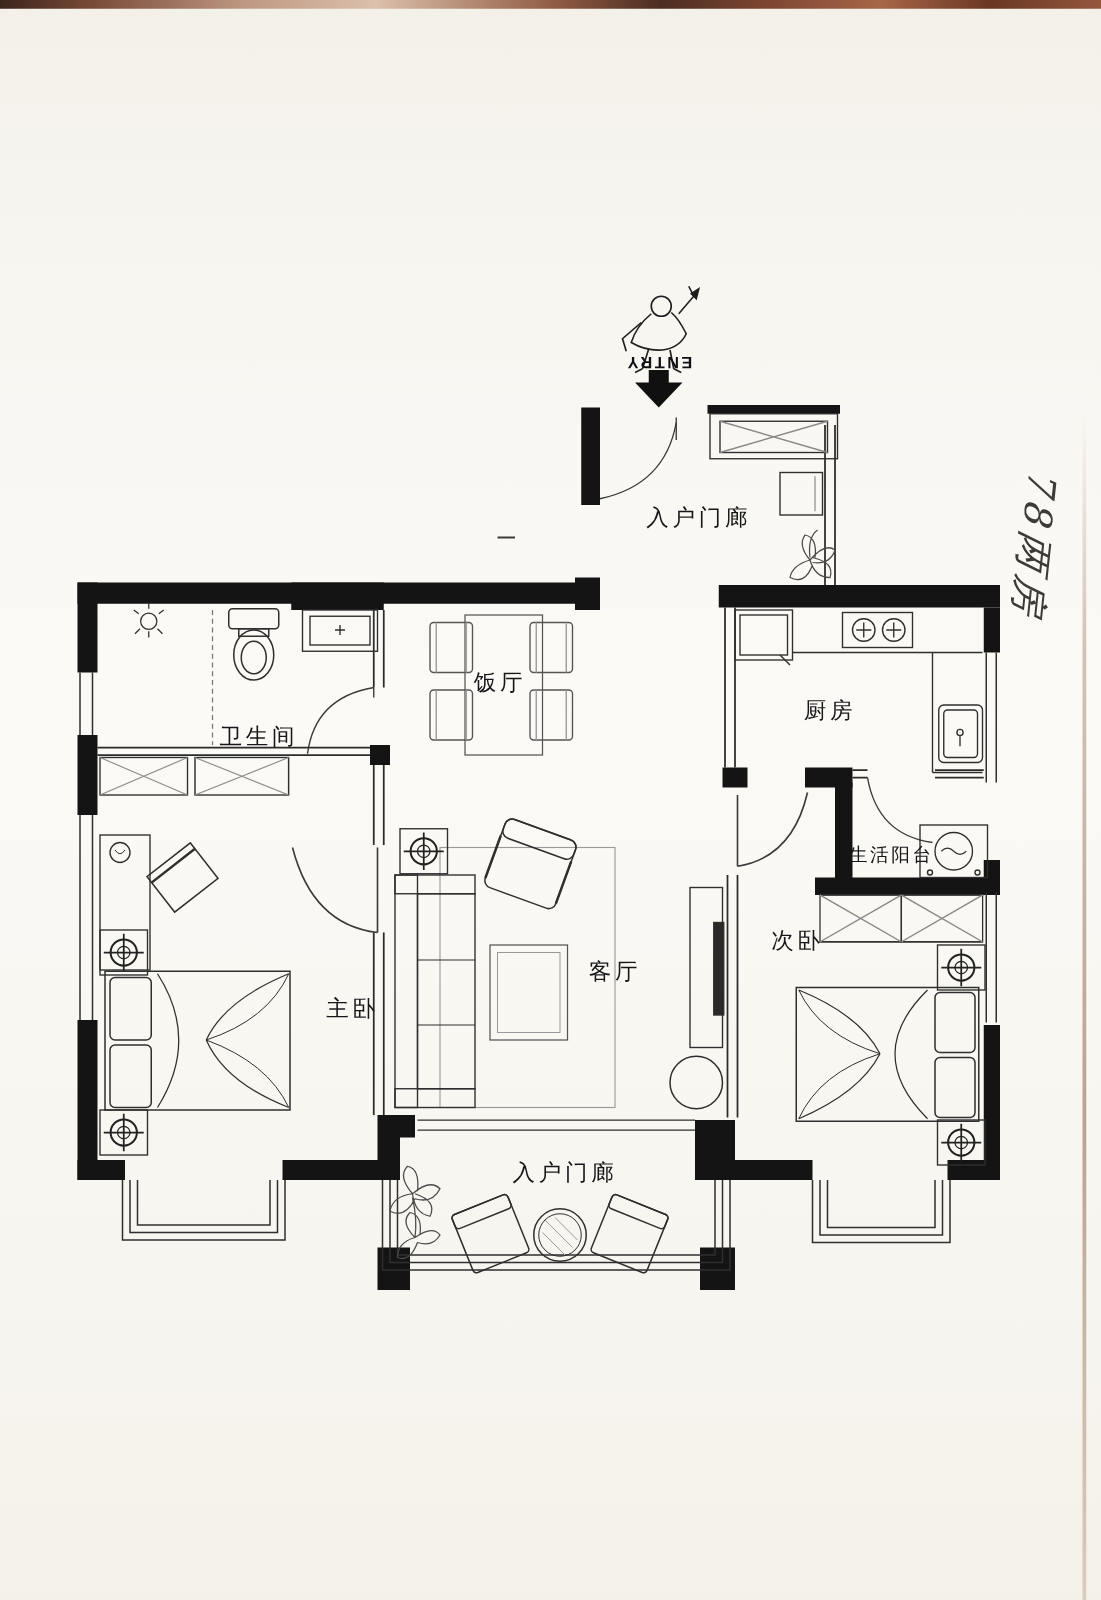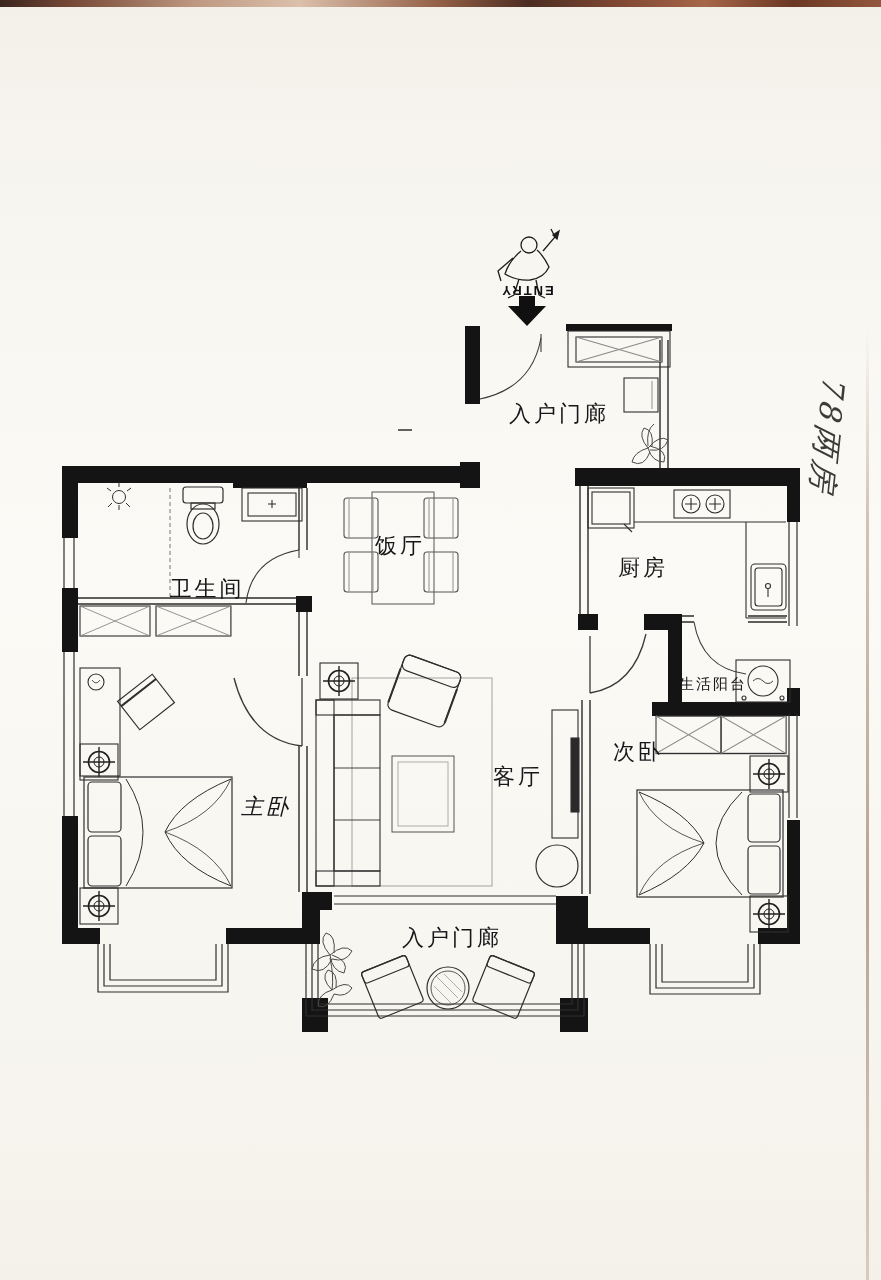--- a/index.html
+++ b/index.html
@@ -13,21 +13,21 @@
     background:linear-gradient(90deg,#2a130c 0%,#6b3a27 8%,#b98f78 22%,#d9bca6 34%,#8a5138 50%,#3d1c10 60%,#743823 70%,#a05a3a 80%,#5e2713 90%,#8c4a2e 100%);
     opacity:.92;
   }
   .scan-crease-right{
     position:absolute;top:330px;left:866px;width:3px;height:950px;
     background:linear-gradient(180deg,rgba(139,90,60,0) 0%,rgba(139,90,60,.35) 20%,rgba(110,60,35,.45) 60%,rgba(139,90,60,.25) 100%);
   }
   svg{position:absolute;top:0;left:0;}
   .room-label{
     position:absolute;transform:translate(-50%,-50%);
-    color:#17171a;font-size:22px;letter-spacing:3px;white-space:nowrap;
+    color:#17171a;font-size:18px;letter-spacing:3px;white-space:nowrap;
     font-family:"Liberation Serif","DejaVu Serif",serif;font-weight:500;
   }
   .room-label.small{font-size:15px;letter-spacing:2px;padding-left:20px;}
   .entry-label{
     position:absolute;transform:translate(-50%,-50%) rotate(180deg);
     color:#101014;font-size:13px;font-weight:700;letter-spacing:2px;
     font-family:"Liberation Sans","DejaVu Sans",sans-serif;
   }
   .handwriting{
     position:absolute;transform:translate(-50%,-50%) rotate(96deg) skewX(-7deg);
@@ -289,21 +289,21 @@
       <path d="M330 955 q-12 -14 -4 -22 q10 2 8 20 M330 955 q14 -12 22 -4 q-6 12 -20 8 M330 955 q-16 2 -18 14 q12 6 20 -10 M330 955 q2 16 14 18 q6 -12 -12 -18"></path>
       <path d="M332 990 q-12 -12 -4 -20 q10 2 8 18 M332 990 q14 -10 20 -2 q-6 10 -18 6 M332 990 q-14 4 -14 16 q10 4 16 -12 M330 958 q4 18 2 32"></path>
     </g>
   </svg>
 
   <div class="entry-label" style="left:527px;top:290px;">ENTRY</div>
 
   <div class="room-label" style="left:559px;top:414px;">入户门廊</div>
   <div class="room-label" style="left:400px;top:546px;">饭厅</div>
   <div class="room-label" style="left:207px;top:557px;margin-top:32px;">卫生间</div>
-  <div class="room-label" style="left:643px;top:568px;text-align:center;">厨房</div>
+  <div class="room-label" style="left:664px;top:568px;text-align:center;">厨房</div>
   <div class="room-label small" style="left:703px;top:684px;">生活阳台</div>
-  <div class="room-label" style="left:266px;top:807px;font-style:italic;">主卧</div>
-  <div class="room-label" style="left:497px;top:777px;padding-left:42px;">客厅</div>
+  <div class="room-label" style="left:282px;top:807px;">主卧</div>
+  <div class="room-label" style="left:471px;top:777px;padding-left:42px;">客厅</div>
   <div class="room-label" style="left:638px;top:752px;">次卧</div>
   <div class="room-label" style="left:452px;top:938px;">入户门廊</div>
 
   <div class="handwriting" style="left:827px;top:437px;">78两房</div>
 </div>
 
 </body></html>

